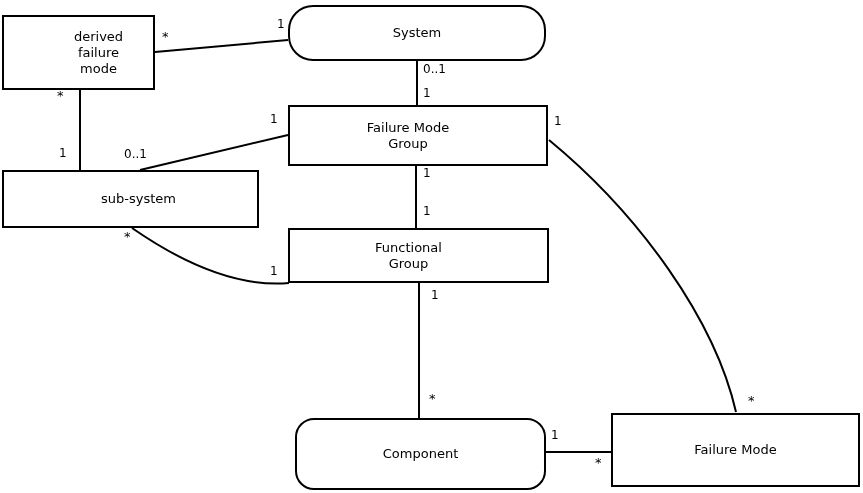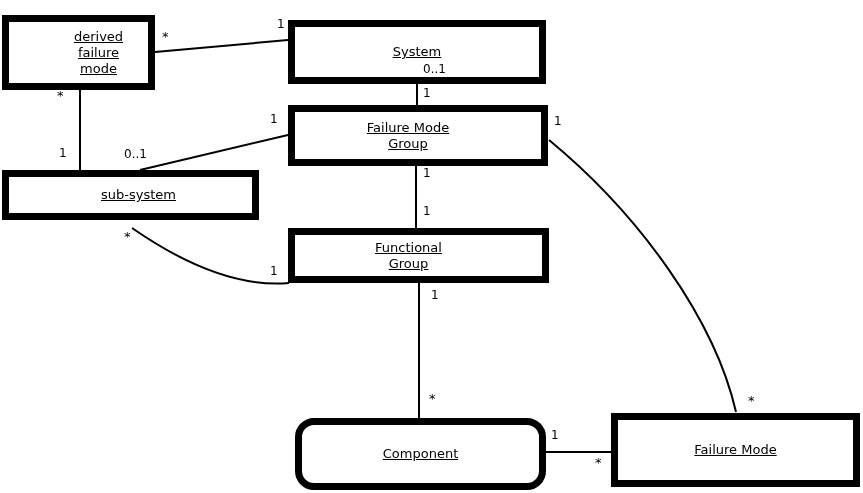--- a/index.html
+++ b/index.html
@@ -18,26 +18,25 @@
   #edge-layer {
     position: absolute;
     left: 0;
     top: 0;
     width: 863px;
     height: 493px;
   }
   .uml-class {
     position: absolute;
     box-sizing: border-box;
-    border: 7px solid #000000;
+    border: 2px solid #000000;
     background: #ffffff;
     display: flex;
     align-items: center;
     justify-content: center;
-    text-decoration: underline;
   }
   .uml-class-name {
     font-size: 13px;
     color: #000000;
     line-height: 16px;
     text-align: center;
     white-space: pre-line;
   }
   .mult-label {
     position: absolute;
@@ -67,28 +66,28 @@
       <path d="M 546 452 L 611 452" fill="none" stroke="#000000" stroke-width="2"></path>
       <path d="M 549 140 C 640 215 715 320 736 412" fill="none" stroke="#000000" stroke-width="2"></path>
     </svg>
 
   <div id="class-layer">
       <div class="uml-class" style="left: 2px; top: 15px; width: 153px; height: 75px;">
         <div class="uml-class-name" style="transform: translateX(20px);">derived
 failure
 mode</div>
       </div>
-      <div class="uml-class" style="left: 288px; top: 20px; width: 258px; height: 64px;">
+      <div class="uml-class" style="left: 288px; top: 5px; width: 258px; height: 56px; border-radius: 25px;">
         <div class="uml-class-name">System</div>
       </div>
       <div class="uml-class" style="left: 288px; top: 105px; width: 260px; height: 61px;">
         <div class="uml-class-name" style="transform: translateX(-10px);">Failure Mode
 Group</div>
       </div>
-      <div class="uml-class" style="left: 2px; top: 170px; width: 257px; height: 50px; padding-left: 16px;">
+      <div class="uml-class" style="left: 2px; top: 170px; width: 257px; height: 58px; padding-left: 16px;">
         <div class="uml-class-name">sub-system</div>
       </div>
       <div class="uml-class" style="left: 288px; top: 228px; width: 261px; height: 55px;">
         <div class="uml-class-name" style="transform: translateX(-10px);">Functional
 Group</div>
       </div>
       <div class="uml-class" style="left: 295px; top: 418px; width: 251px; height: 72px; border-radius: 19px;">
         <div class="uml-class-name">Component</div>
       </div>
       <div class="uml-class" style="left: 611px; top: 413px; width: 249px; height: 74px;">

